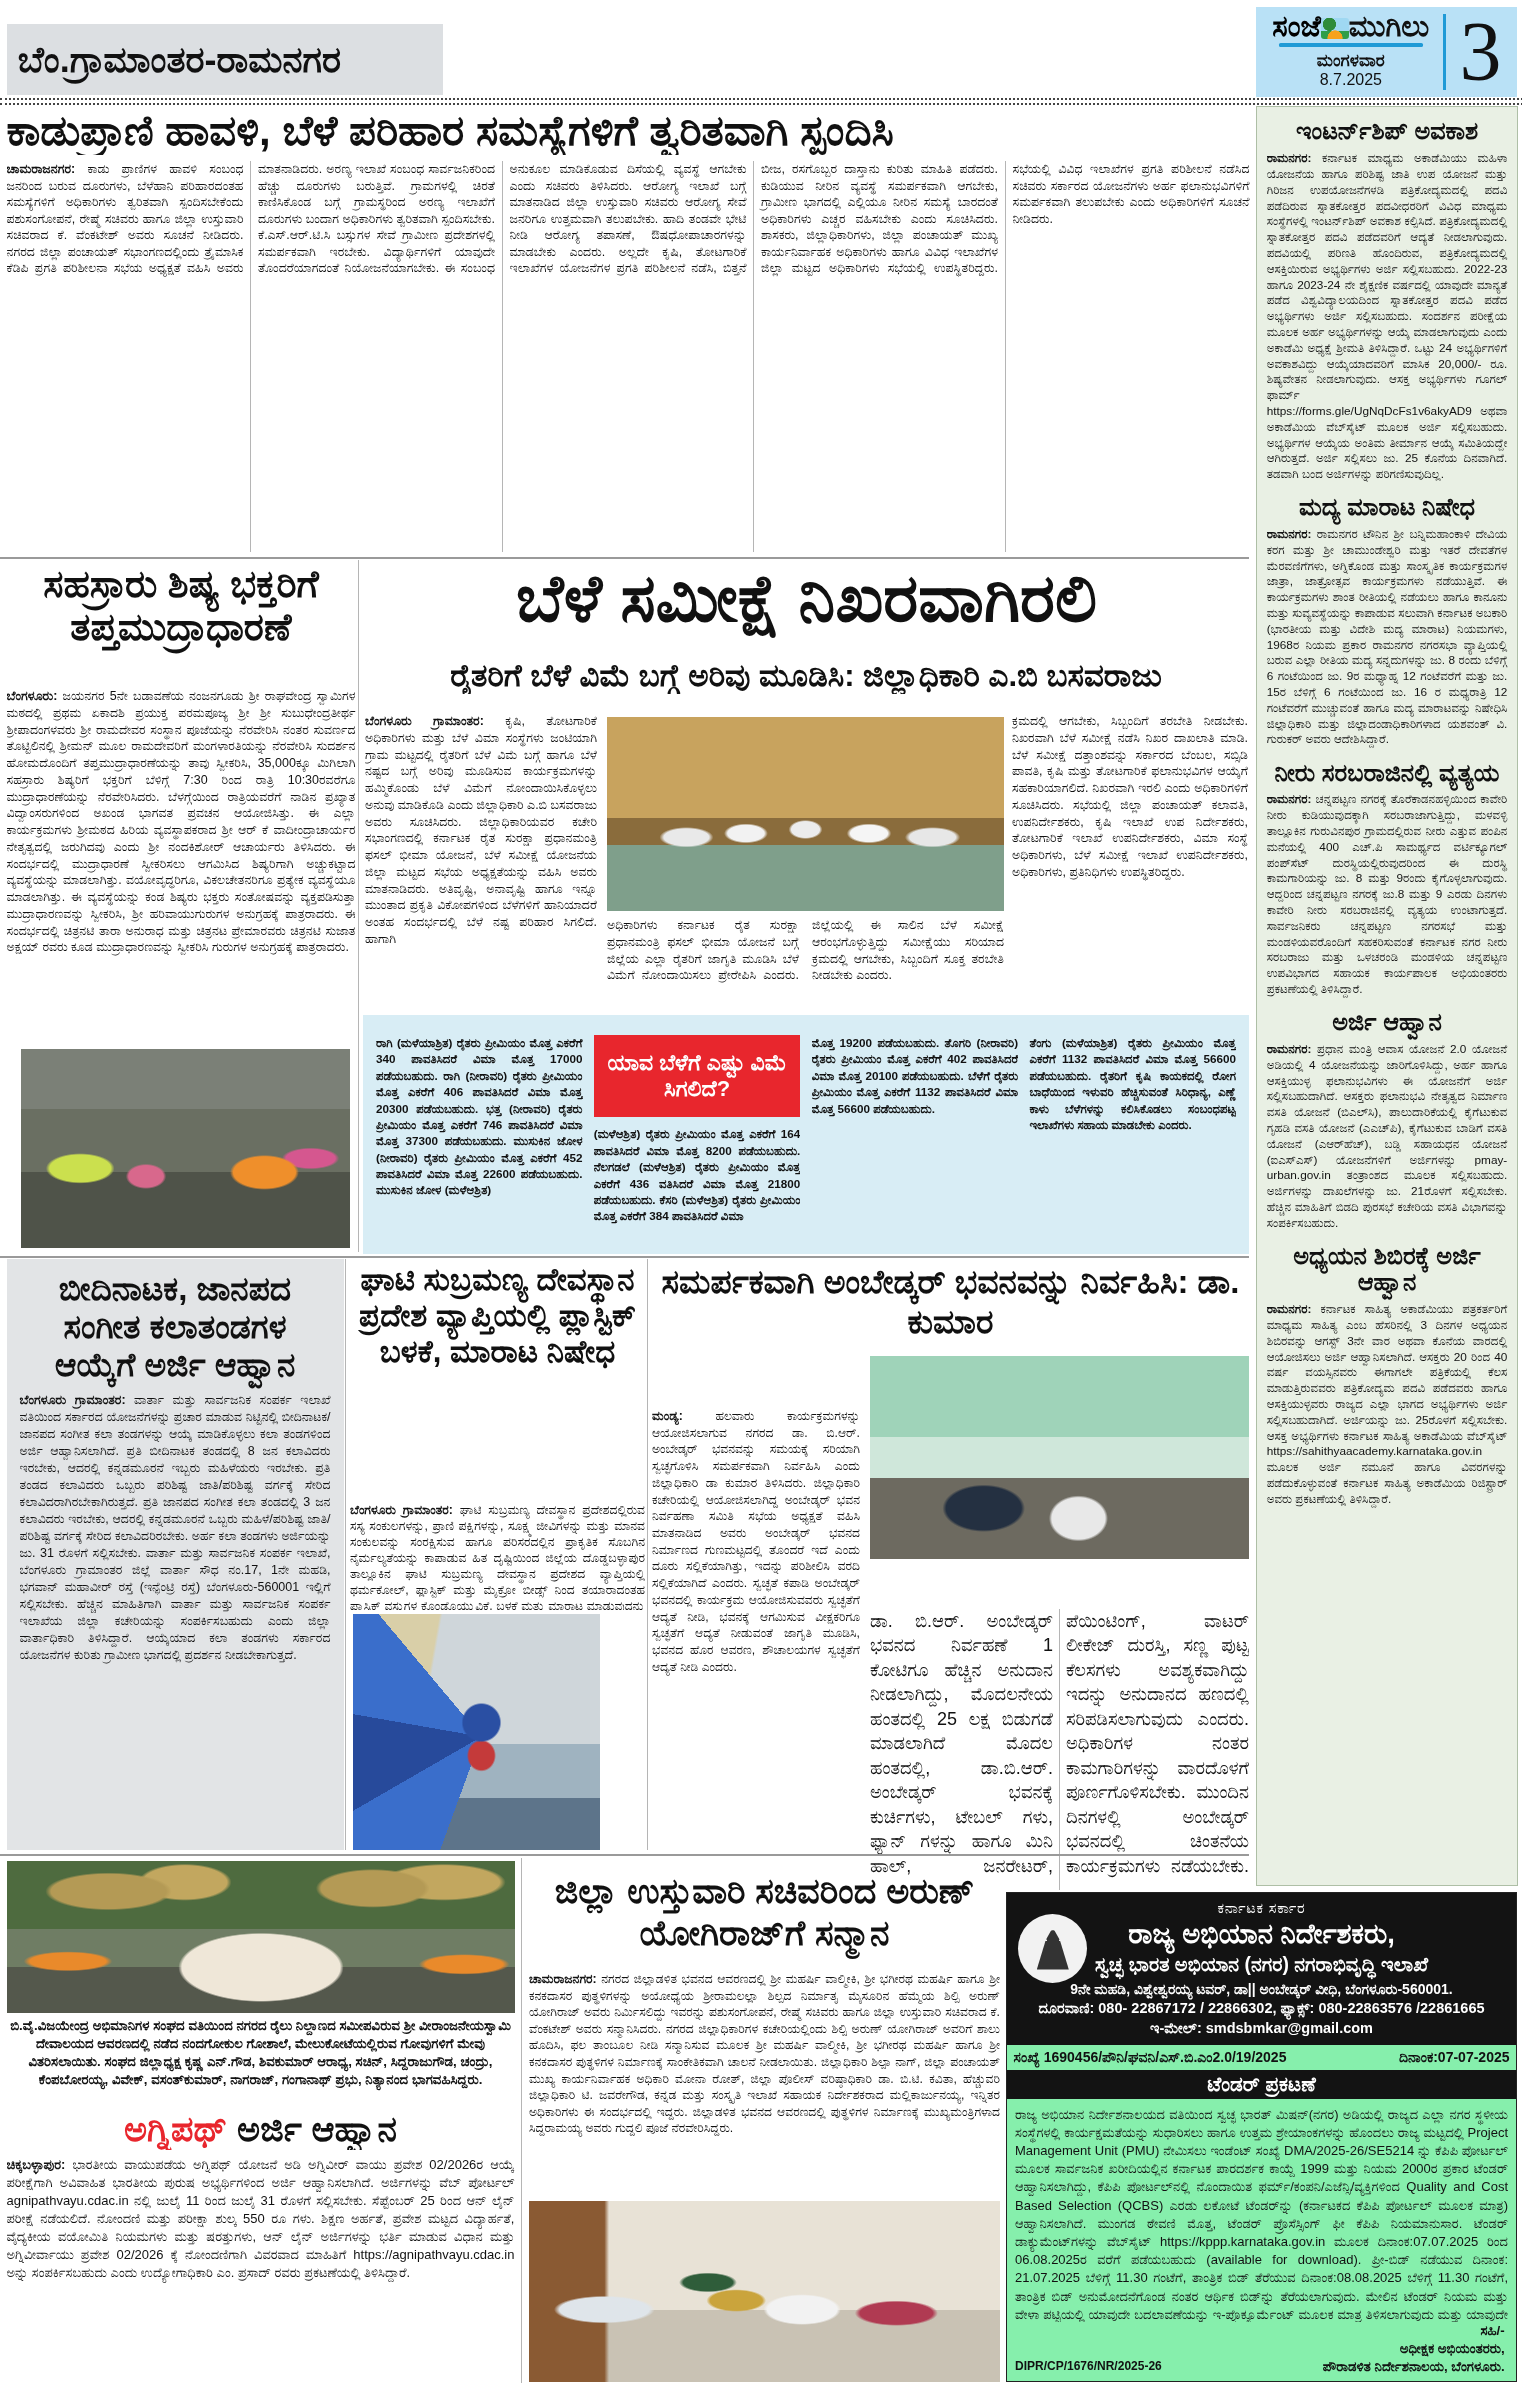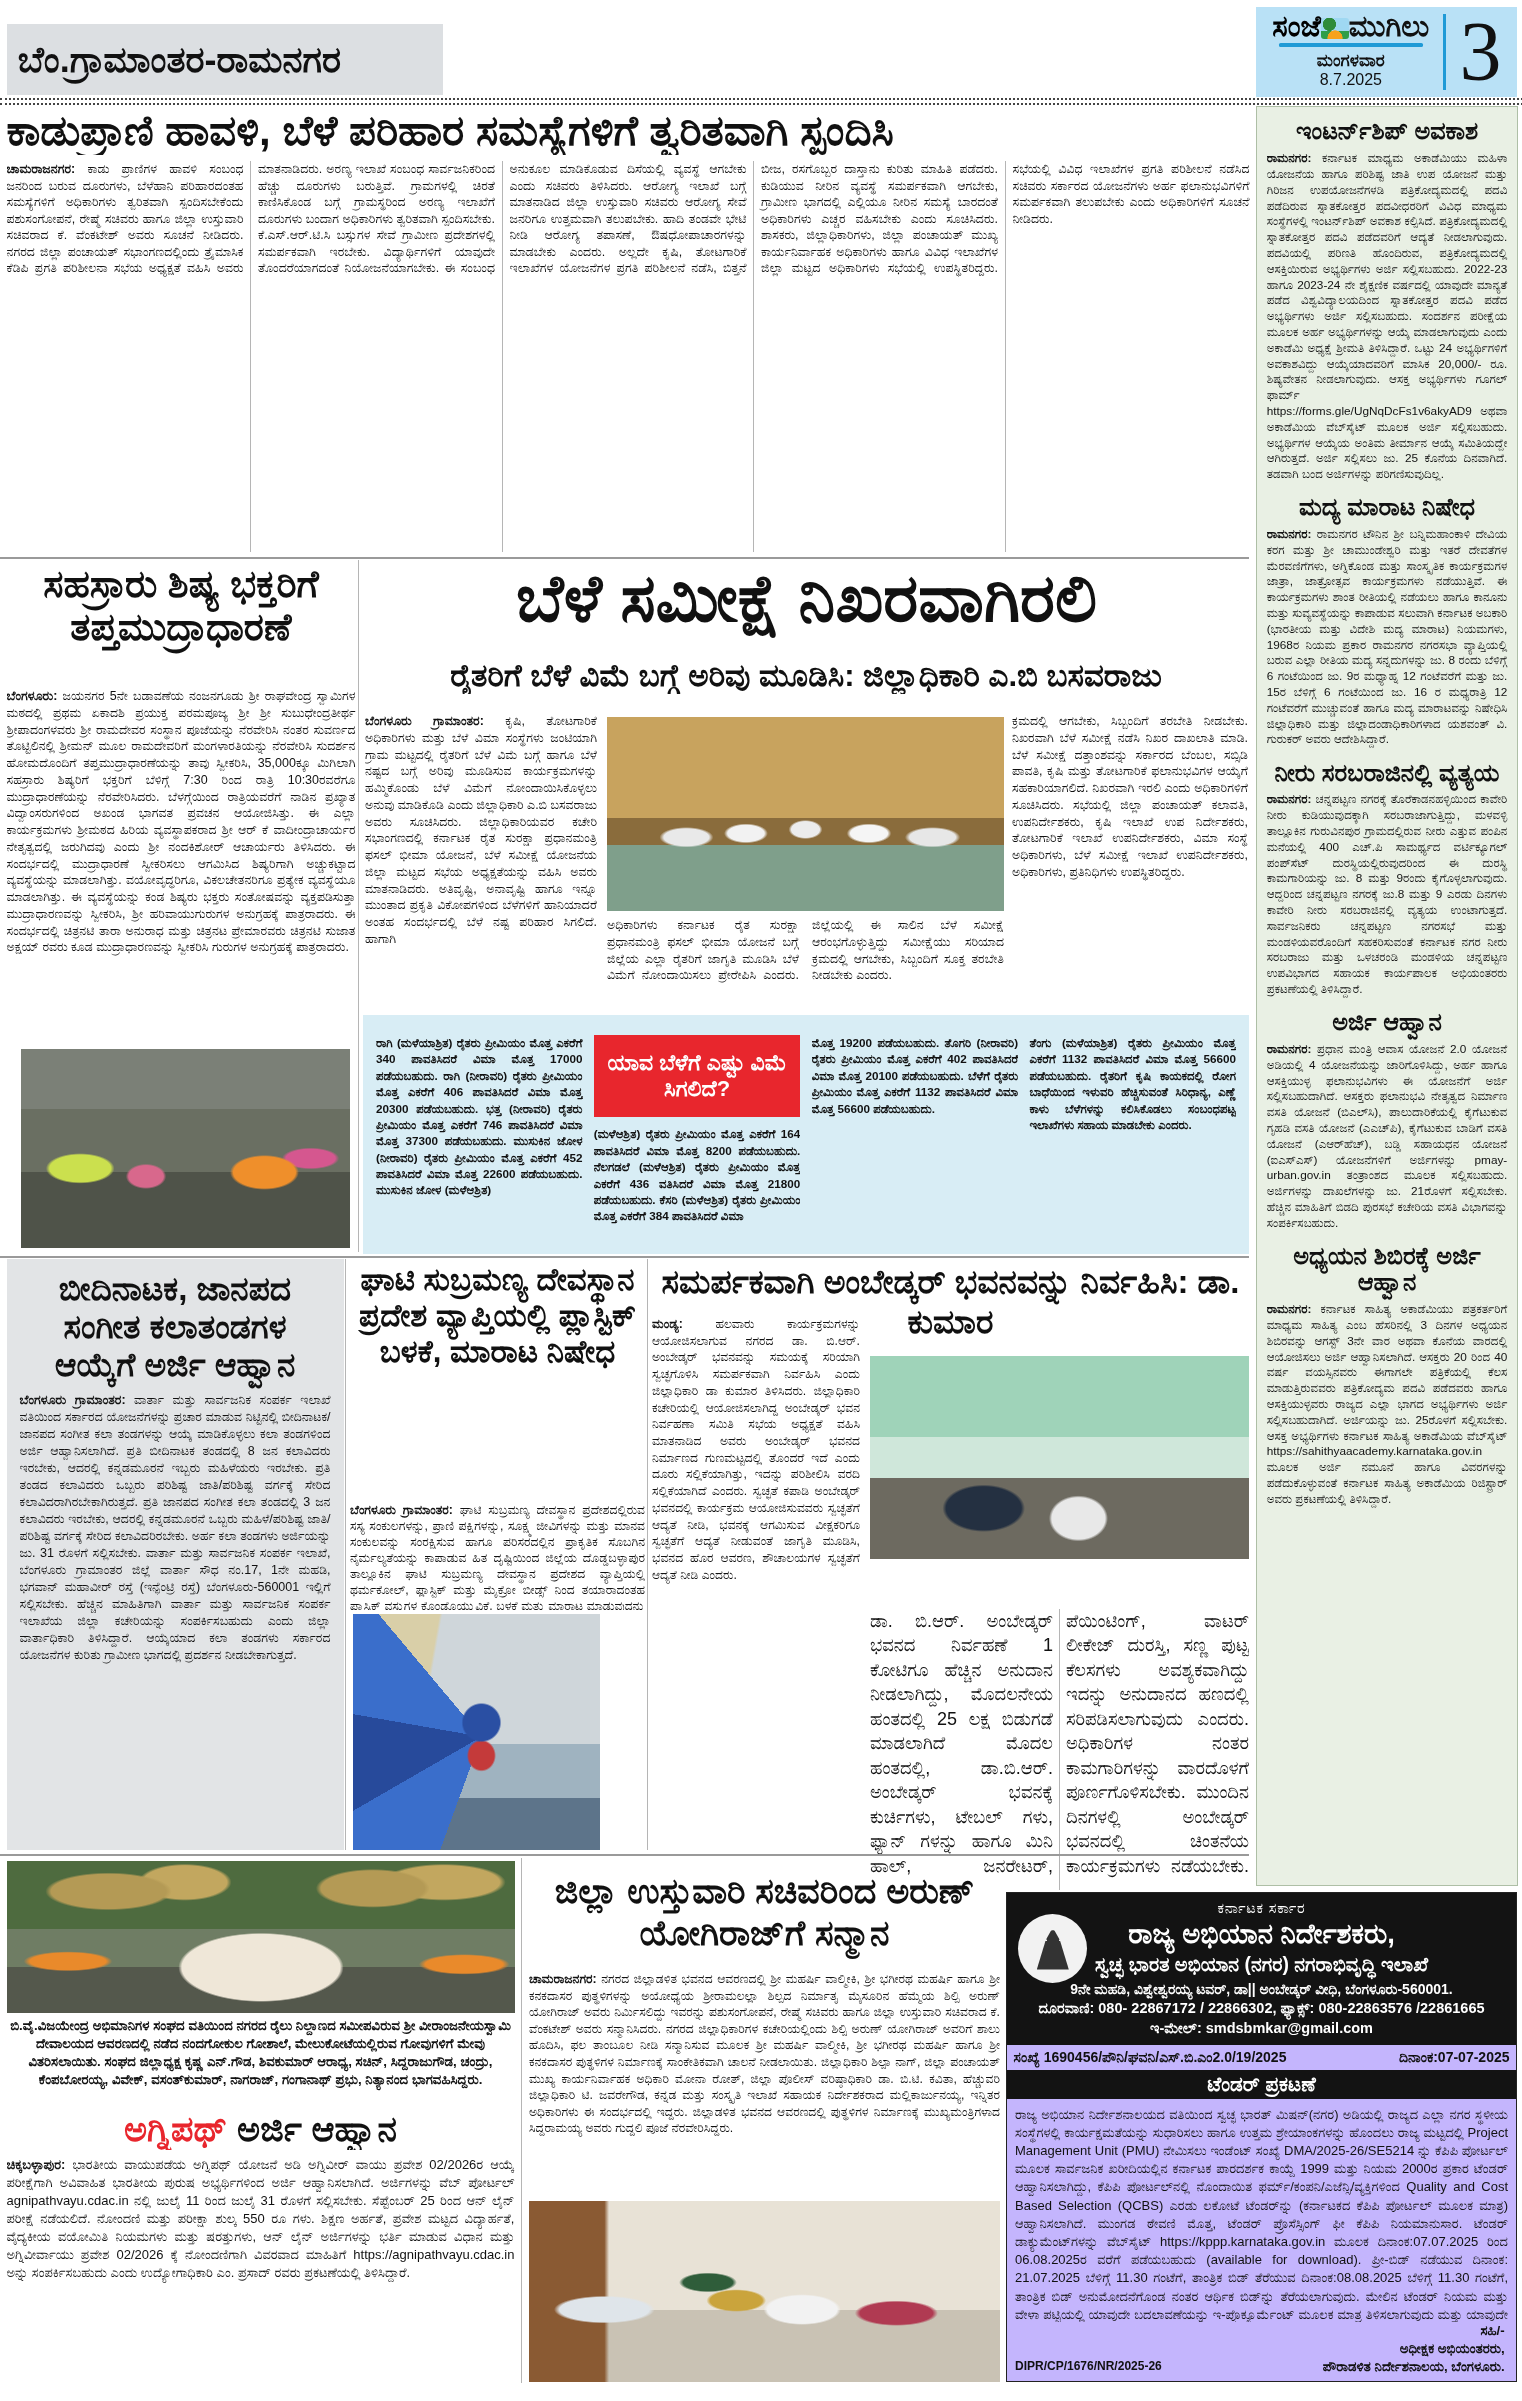--- a/index.html
+++ b/index.html
@@ -65,21 +65,21 @@
   .graybox p{margin:0;font-size:12.5px;line-height:1.36;text-align:justify;}
   .ghati-head{left:350px;top:1262px;width:295px;text-align:center;font-size:31px;font-weight:bold;line-height:1.16;}
   .ghati-body{left:350px;top:1503px;width:295px;height:107px;font-size:12.3px;line-height:1.3;overflow:hidden;}
   .ph-temple{left:353px;top:1614px;width:247px;height:236px;background:
     radial-gradient(ellipse at 52% 46%, #2a4fa3 0 10%, rgba(42,79,163,0) 11%),
     radial-gradient(ellipse at 52% 60%, #c43a3a 0 7%, rgba(196,58,58,0) 8%),
     conic-gradient(from 200deg at 52% 52%, #3a6ecb 0 40deg, #274a9b 40deg 80deg, #3a6ecb 80deg 120deg, rgba(0,0,0,0) 120deg),
     linear-gradient(100deg,#d9cfa8 0 30%, rgba(217,207,168,0) 31%),
     linear-gradient(180deg,#cfd6da 0 55%, #9fb3c0 55% 78%, #5d748a 78% 100%);}
   .amb-head{left:652px;top:1262px;width:597px;text-align:center;font-size:33px;font-weight:bold;line-height:1.2;}
-  .amb-col1{left:652px;top:1316px;width:208px;height:494px;font-size:12.3px;line-height:1.36;overflow:hidden;}
+  .amb-col1{left:652px;top:1408px;width:208px;height:494px;font-size:12.3px;line-height:1.36;overflow:hidden;}
   .ph-dc{left:870px;top:1356px;width:379px;height:203px;background:
     radial-gradient(ellipse at 30% 75%, #243041 0 10%, rgba(36,48,65,0) 11%),
     radial-gradient(ellipse at 55% 80%, #e8e8e8 0 9%, rgba(232,232,232,0) 10%),
     linear-gradient(180deg,#9fd3b9 0 40%, #cfe7da 40% 60%, #6d6a60 60% 100%);}
   .amb-under{left:870px;top:1569px;width:379px;height:281px;column-count:2;column-gap:13px;column-rule:0.8px solid #b5b5b5;font-size:18px;line-height:1.36;overflow:hidden;margin-top:40px;}
   
   .ph-hay{left:6.5px;top:1861px;width:508px;height:152px;background:
     radial-gradient(ellipse at 20% 20%, #b49a55 0 10%, rgba(180,154,85,0) 11%),
     radial-gradient(ellipse at 35% 14%, #c2a75f 0 9%, rgba(194,167,95,0) 10%),
     radial-gradient(ellipse at 72% 18%, #b49a55 0 10%, rgba(180,154,85,0) 11%),
@@ -96,21 +96,21 @@
   .feli-body{left:529px;top:1971px;width:471px;height:226px;font-size:12.3px;line-height:1.35;overflow:hidden;}
   .ph-feli{left:529px;top:2201px;width:471px;height:181px;background:
     radial-gradient(ellipse at 44% 55%, #caa43c 0 7%, rgba(202,164,60,0) 8%),
     radial-gradient(ellipse at 38% 45%, #2f5d3a 0 6%, rgba(47,93,58,0) 7%),
     radial-gradient(ellipse at 58% 60%, #f2f2f2 0 9%, rgba(242,242,242,0) 10%),
     radial-gradient(ellipse at 78% 62%, #b03a52 0 7%, rgba(176,58,82,0) 8%),
     radial-gradient(ellipse at 16% 60%, #dfe5ea 0 8%, rgba(223,229,234,0) 9%),
     linear-gradient(90deg,#8a5a33 0 16%, rgba(138,90,51,0) 17%),
     linear-gradient(180deg,#e8e2d6 0 60%, #c9c2b4 60% 100%);}
   
-  .ad{left:1006px;top:1892px;width:511px;height:490px;border:1.6px solid #222;box-sizing:border-box;background:#c4b5fd;}
+  .ad{left:1006px;top:1892px;width:511px;height:490px;border:1.6px solid #222;box-sizing:border-box;background:#86efac;}
   .ad-head{position:relative;background:#131313;color:#fff;text-align:center;padding:6.5px 6.5px 8px 6.5px;}
   .ad-emblem{position:absolute;left:11.3px;top:21px;width:69px;height:69px;border-radius:50%;background:#f2f2f2;
      display:flex;align-items:center;justify-content:center;}
   .ad-emblem .glyph{width:32px;height:42px;background:
      radial-gradient(circle at 50% 22%, #333 0 18%, transparent 20%),
      linear-gradient(180deg, transparent 0 30%, #333 30% 100%);
      clip-path:polygon(50% 0,72% 30%,100% 100%,0 100%,28% 30%);}
   .ad-govt{font-size:14.5px;letter-spacing:0.8px;}
   .ad-title{font-size:27.4px;font-weight:bold;margin-top:1.6px;}
   .ad-sub{font-size:19.4px;font-weight:bold;margin-top:3.2px;}

